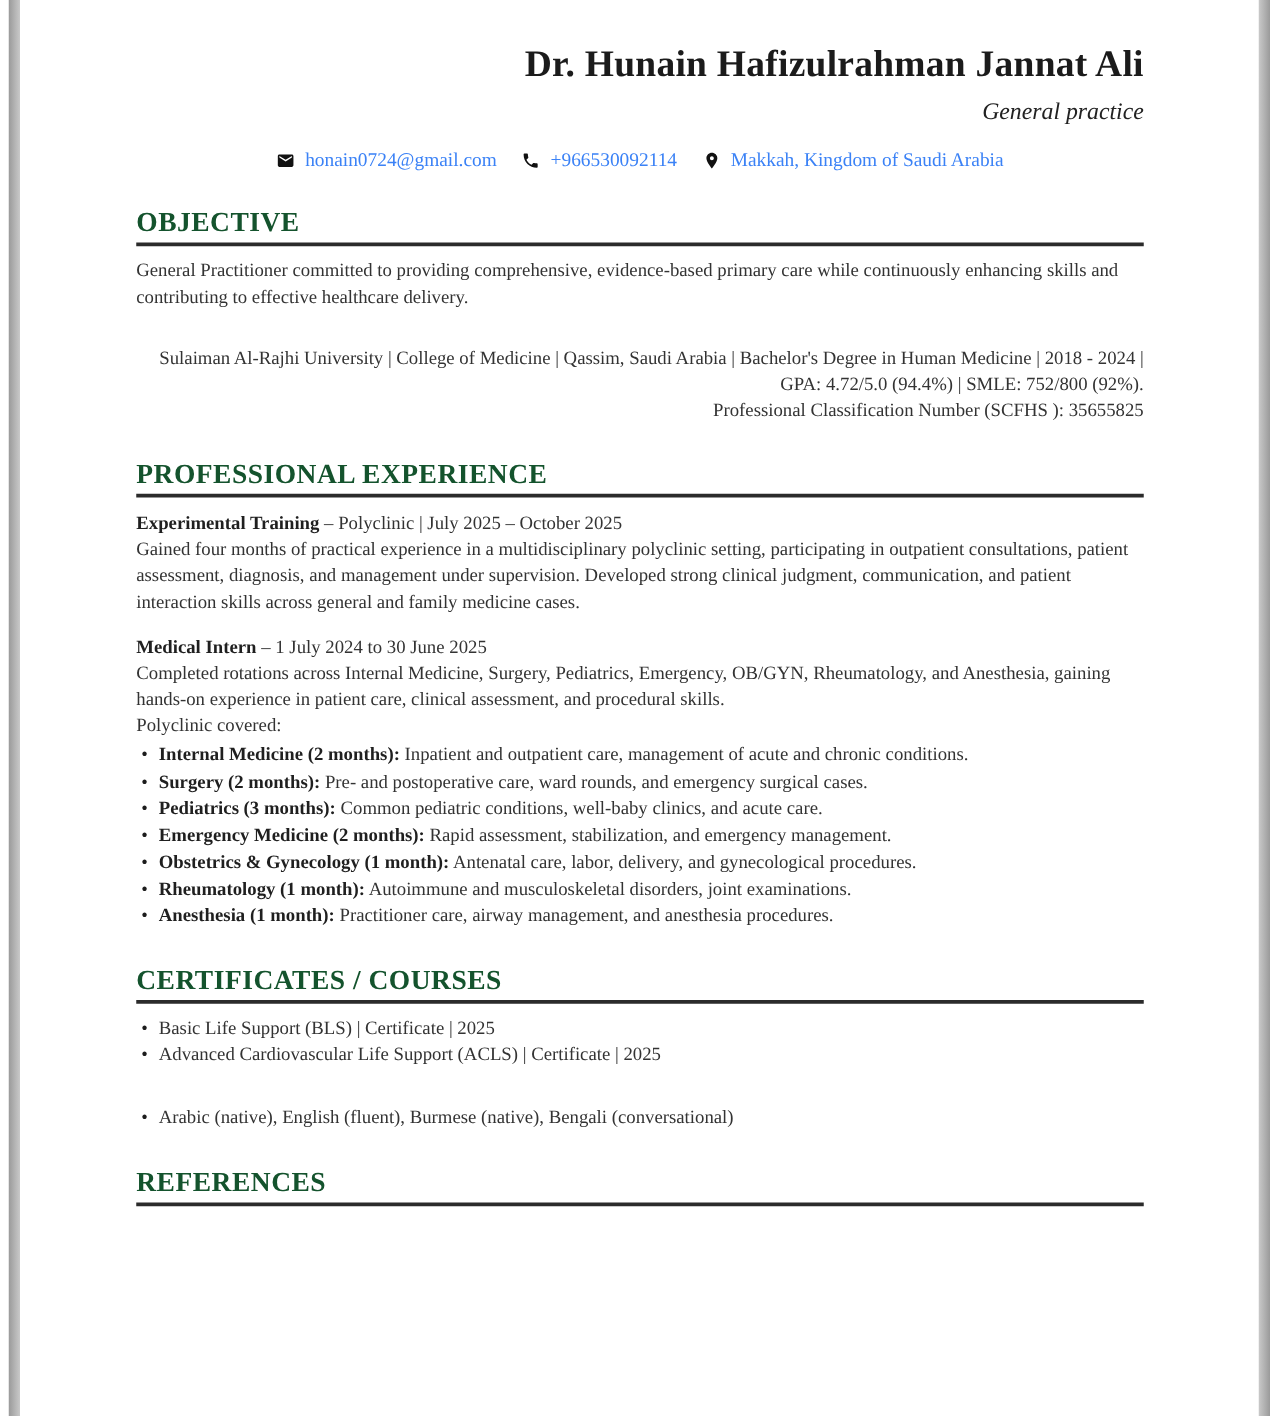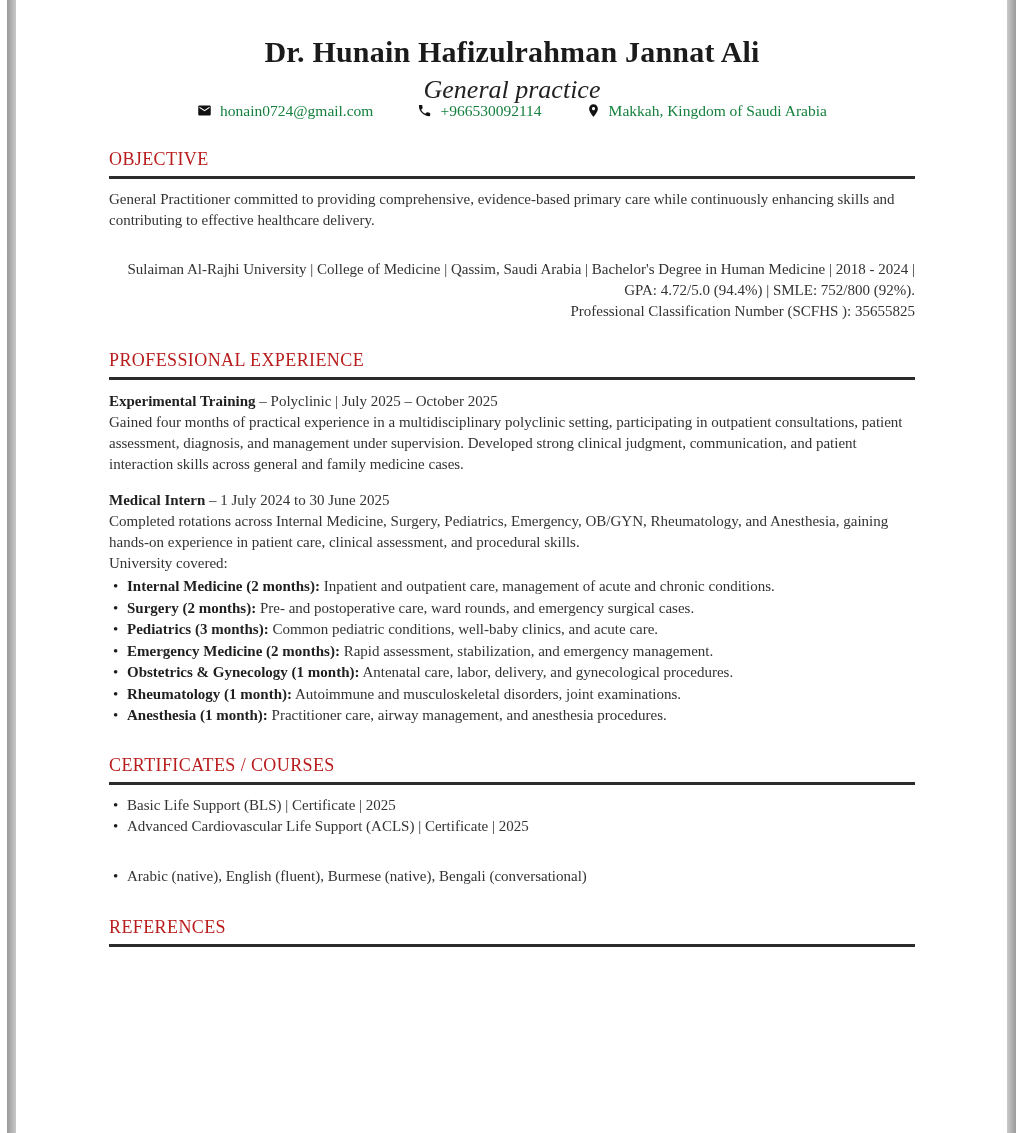--- a/index.html
+++ b/index.html
@@ -24,52 +24,53 @@
   .content {
     width: 806px;
     margin: 0 auto;
     padding-top: 34px;
     color: #333333;
     font-size: 15px;
     line-height: 21px;
   }
 
   
-  .hdr { text-align: center; }
+  .hdr { text-align: right; }
   .hdr h1 {
     font-size: 30px;
     line-height: 36px;
     font-weight: 700;
     color: #1b1b1b;
     letter-spacing: .2px;
   }
   .hdr .subtitle {
     font-style: italic;
-    font-size: 26px;
+    font-size: 19px;
     margin-top: 9px;
     color: #222222;
   }
   .contact-row {
+    margin-top: 18px;
     display: flex;
     justify-content: center;
     align-items: center;
-    gap: 44px;
+    gap: 20px;
     font-size: 15.5px;
-    color: #15803d;
+    color: #3b82f6;
   }
   .contact { display: inline-flex; align-items: center; gap: 8px; }
   .contact svg { width: 15px; height: 15px; fill: #111111; display: block; }
 
   
   .section { margin-top: 28px; }
   .section-heading {
-    font-size: 18px;
-    font-weight: 400;
+    font-size: 22px;
+    font-weight: 700;
     letter-spacing: .4px;
-    color: #b91c1c;
+    color: #14532d;
     padding-bottom: 6px;
     border-bottom: 3px solid #2b2b2b;
   }
   .section-body { margin-top: 10px; }
 
   .edu-line { line-height: 21px; text-align: right; }
 
   .job { margin-top: 0; }
   .job + .job { margin-top: 14px; }
   .job-title-line { line-height: 22px; }
@@ -158,21 +159,21 @@
           <span class="job-role">Experimental Training</span><span class="job-meta"> – Polyclinic | July 2025 – October 2025</span>
         </div>
         <div class="job-desc">Gained four months of practical experience in a multidisciplinary polyclinic setting, participating in outpatient consultations, patient assessment, diagnosis, and management under supervision. Developed strong clinical judgment, communication, and patient interaction skills across general and family medicine cases.</div>
       </div>
 
       <div class="job">
         <div class="job-title-line">
           <span class="job-role">Medical Intern</span><span class="job-meta"> – 1 July 2024 to 30 June 2025</span>
         </div>
         <div class="job-desc">Completed rotations across Internal Medicine, Surgery, Pediatrics, Emergency, OB/GYN, Rheumatology, and Anesthesia, gaining hands-on experience in patient care, clinical assessment, and procedural skills.</div>
-        <div class="sub-line">University covered:</div>
+        <div class="sub-line">Polyclinic covered:</div>
         <ul class="dots">
           <li><span class="lead">Internal Medicine (2 months):</span><span> Inpatient and outpatient care, management of acute and chronic conditions.</span></li>
           <li><span class="lead">Surgery (2 months):</span><span> Pre- and postoperative care, ward rounds, and emergency surgical cases.</span></li>
           <li><span class="lead">Pediatrics (3 months):</span><span> Common pediatric conditions, well-baby clinics, and acute care.</span></li>
           <li><span class="lead">Emergency Medicine (2 months):</span><span> Rapid assessment, stabilization, and emergency management.</span></li>
           <li><span class="lead">Obstetrics &amp; Gynecology (1 month):</span><span> Antenatal care, labor, delivery, and gynecological procedures.</span></li>
           <li><span class="lead">Rheumatology (1 month):</span><span> Autoimmune and musculoskeletal disorders, joint examinations.</span></li>
           <li><span class="lead">Anesthesia (1 month):</span><span> Practitioner care, airway management, and anesthesia procedures.</span></li>
         </ul>
       </div>

